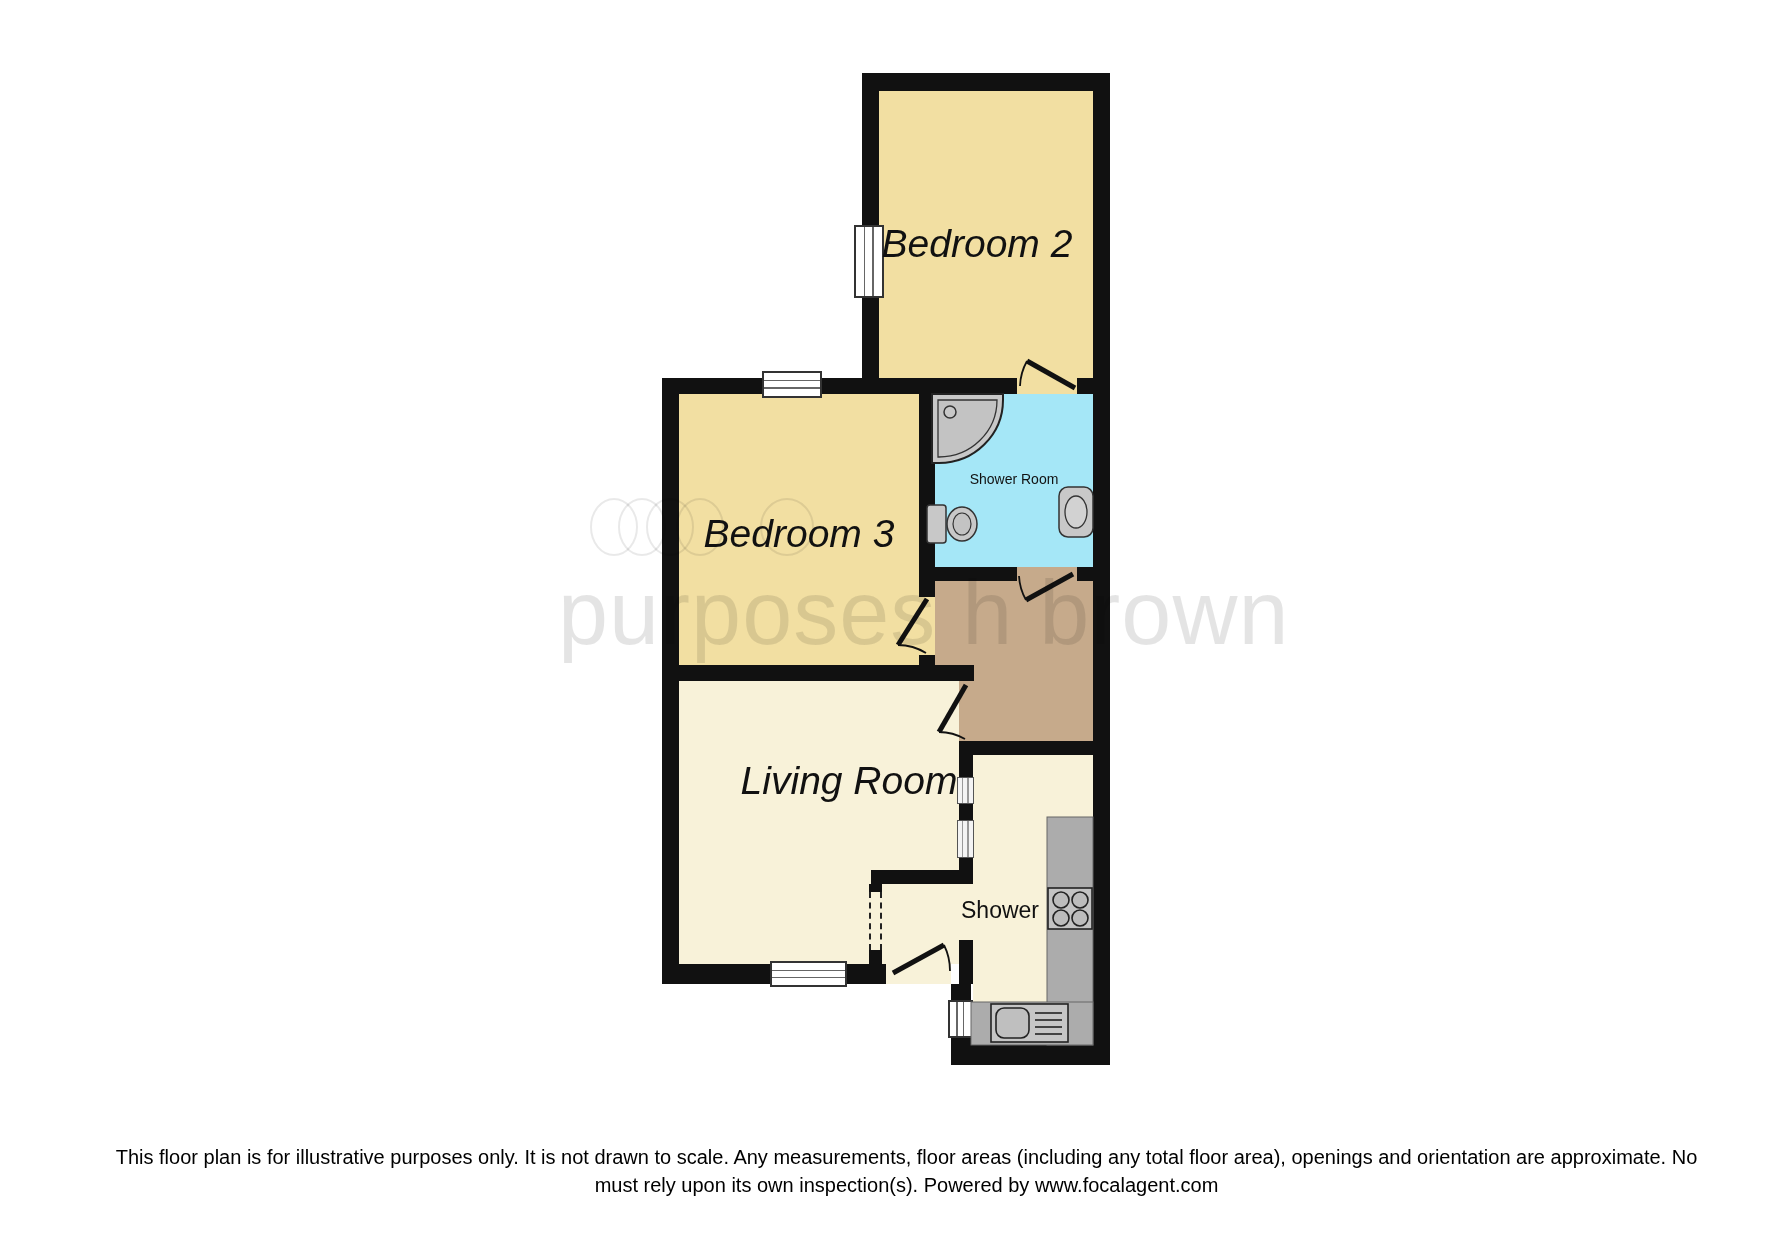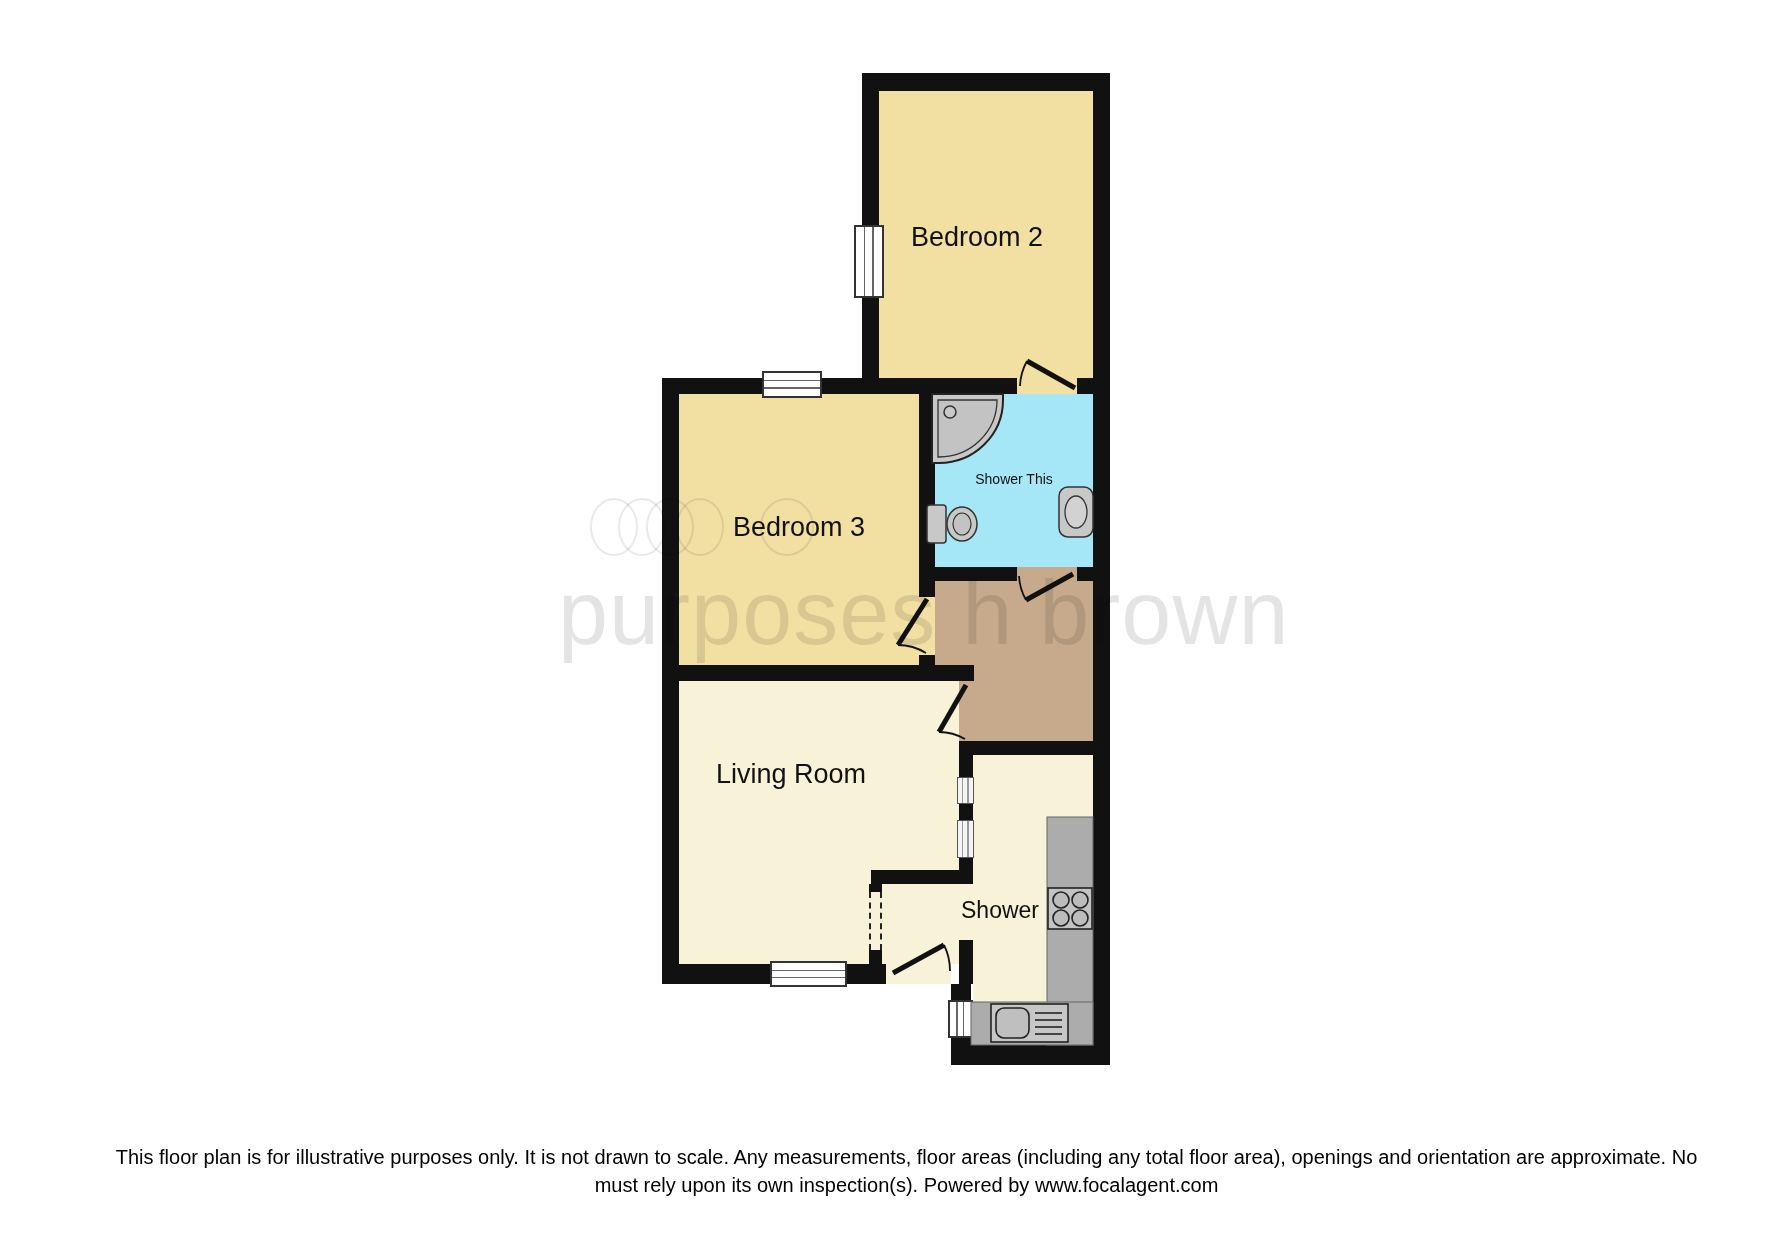--- a/index.html
+++ b/index.html
@@ -6,21 +6,21 @@
   html,body{margin:0;padding:0;background:#ffffff;}
   body{width:1771px;height:1240px;position:relative;font-family:"Liberation Sans",sans-serif;overflow:hidden;}
   .floor{position:absolute;}
   .w{position:absolute;background:#111111;}
   .winH,.winV{position:absolute;border:2px solid #333;box-sizing:border-box;}
   .winH{background:linear-gradient(to bottom,#fff 0 30%,#666 30% 36%,#fff 36% 62%,#666 62% 68%,#fff 68% 100%);}
   .winV{background:linear-gradient(to right,#fff 0 30%,#666 30% 36%,#fff 36% 62%,#666 62% 68%,#fff 68% 100%);}
   .winV.internal{border:1.5px solid #555;background:linear-gradient(to right,#f4f4f4 0 28%,#999 28% 36%,#f4f4f4 36% 62%,#999 62% 70%,#f4f4f4 70% 100%);}
   .dash{position:absolute;border-left:2.5px dashed #222;border-right:2.5px dashed #222;box-sizing:border-box;}
   .room-label{position:absolute;color:#111;text-align:center;white-space:nowrap;}
-  .lbl-lg{font-size:27px;}
+  .lbl-lg{font-size:39px;font-style:italic;}
   .lbl-md{font-size:23px;}
   .lbl-sm{font-size:14px;}
   #watermark-text{position:absolute;left:558px;top:562px;font-size:90px;letter-spacing:1px;color:rgba(0,0,0,0.105);white-space:nowrap;}
   #disclaimer{position:absolute;left:0;top:1143px;width:1771px;text-align:center;color:#000;font-size:20px;line-height:28px;padding-left:21px;}
   #disclaimer div{white-space:nowrap;}
   svg{position:absolute;left:0;top:0;}
 </style>
 </head>
 <body>
 
@@ -140,20 +140,20 @@
   <g>
     <line x1="893" y1="973" x2="944" y2="945" stroke="#111" stroke-width="5"></line>
     <path d="M 950 971 A 58 58 0 0 0 944 945" fill="none" stroke="#111" stroke-width="1.8"></path>
   </g>
 </svg>
 
 <div id="watermark-text">purposes h brown</div>
 
 <div class="room-label lbl-lg" style="left:860px;top:222px;width:234px;">Bedroom 2</div>
 <div class="room-label lbl-lg" style="left:679px;top:512px;width:240px;">Bedroom 3</div>
-<div class="room-label lbl-sm" style="left:935px;top:471px;width:158px;">Shower This</div>
-<div class="room-label lbl-lg" style="left:650px;top:759px;width:282px;">Living Room</div>
+<div class="room-label lbl-sm" style="left:935px;top:471px;width:158px;">Shower Room</div>
+<div class="room-label lbl-lg" style="left:708px;top:759px;width:282px;">Living Room</div>
 <div class="room-label lbl-md" style="left:940px;top:897px;width:120px;">Shower</div>
 
 <div id="disclaimer">
   <div>This floor plan is for illustrative purposes only. It is not drawn to scale. Any measurements, floor areas (including any total floor area), openings and orientation are approximate. No</div>
   <div>must rely upon its own inspection(s). Powered by www.focalagent.com</div>
 </div>
 
 </body></html>

